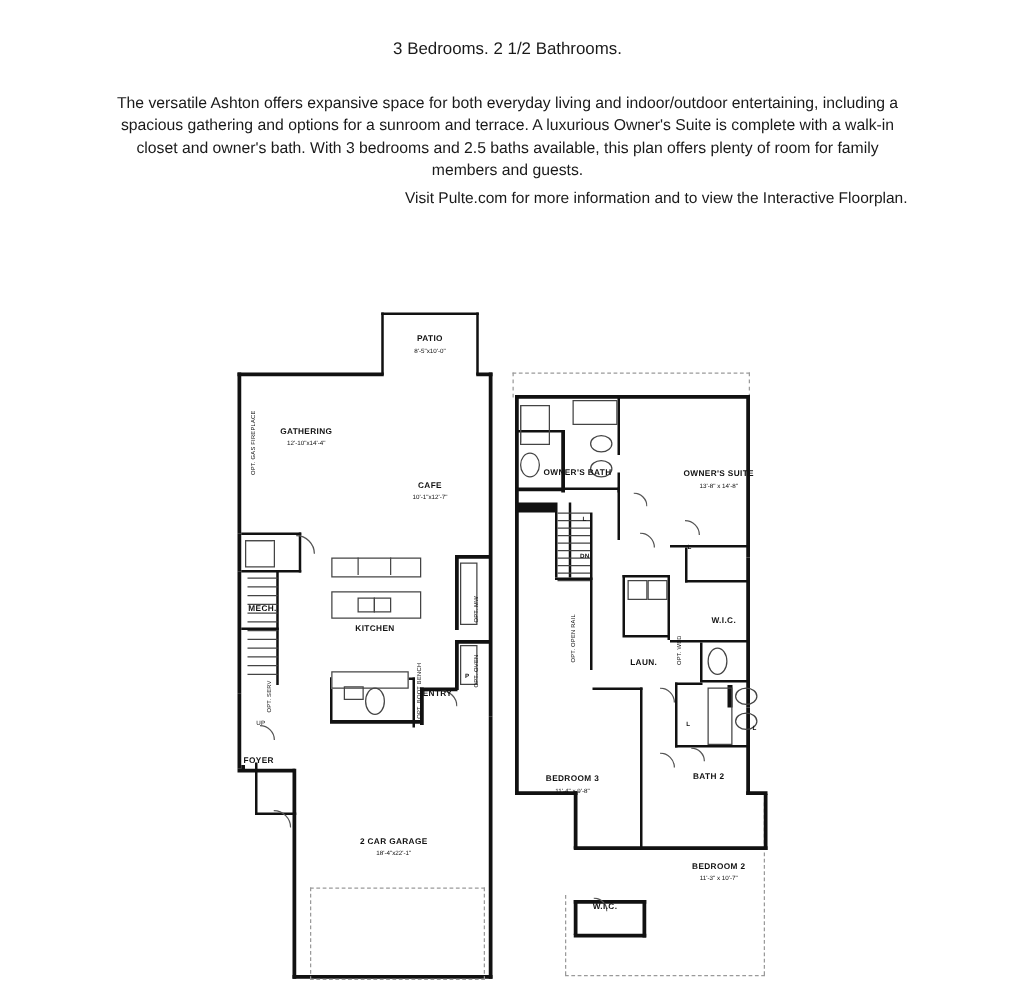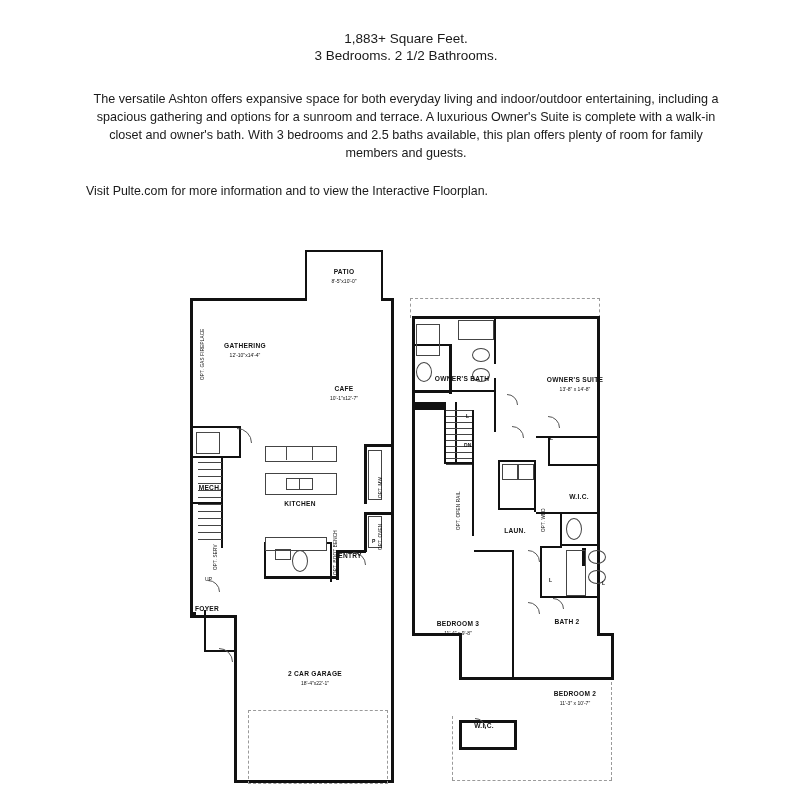--- a/index.html
+++ b/index.html
@@ -31,22 +31,22 @@
   .desc{
     width:640px;
     margin:26px auto 0 auto;
     text-align:center;
     font-size:12.6px;
     line-height:18px;
     color:#1a1a1a;
   }
   .visit{
     width:640px;
-    margin:22px auto 0 auto;
-    text-align:left;
+    margin:6px auto 0 auto;
+    text-align:right;
     font-size:12.4px;
     color:#1a1a1a;
   }
   
   .plan{
     position:absolute;
     left:0;top:250px;
     width:812px;height:545px;
   }
   .wall{position:absolute;background:#111;}
@@ -95,21 +95,20 @@
   }
   .circle{position:absolute;border:1px solid #444;border-radius:50%;}
   .rect{position:absolute;border:1px solid #444;}
   .stair{position:absolute;}
   .stair i{position:absolute;left:0;right:0;height:1px;background:#444;}
 </style>
 </head>
 <body>
 
 <div class="header">
-  <p class="plan-sub">1,883+ Square Feet.</p>
   <p class="plan-sub">3 Bedrooms.  2 1/2 Bathrooms.</p>
 </div>
 
 <div class="desc">The versatile Ashton offers expansive space for both everyday living and indoor/outdoor entertaining, including a spacious gathering and options for a sunroom and terrace. A luxurious Owner's Suite is complete with a walk-in closet and owner's bath. With 3 bedrooms and 2.5 baths available, this plan offers plenty of room for family members and guests.</div>
 <div class="visit">Visit Pulte.com for more information and to view the Interactive Floorplan.</div>
 
 <div class="plan">
 
   <div class="wall" style="left:305px;top:0px;width:2px;height:50px;"></div>
   <div class="wall" style="left:305px;top:0px;width:78px;height:2px;"></div>

